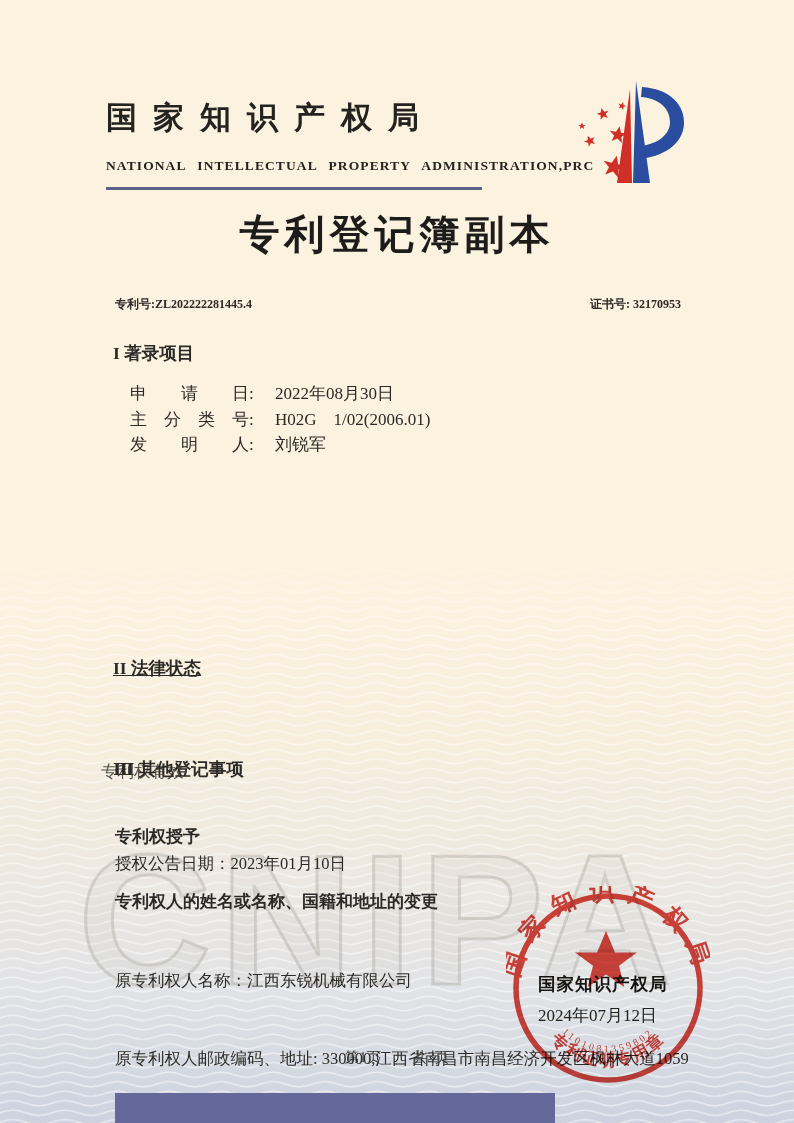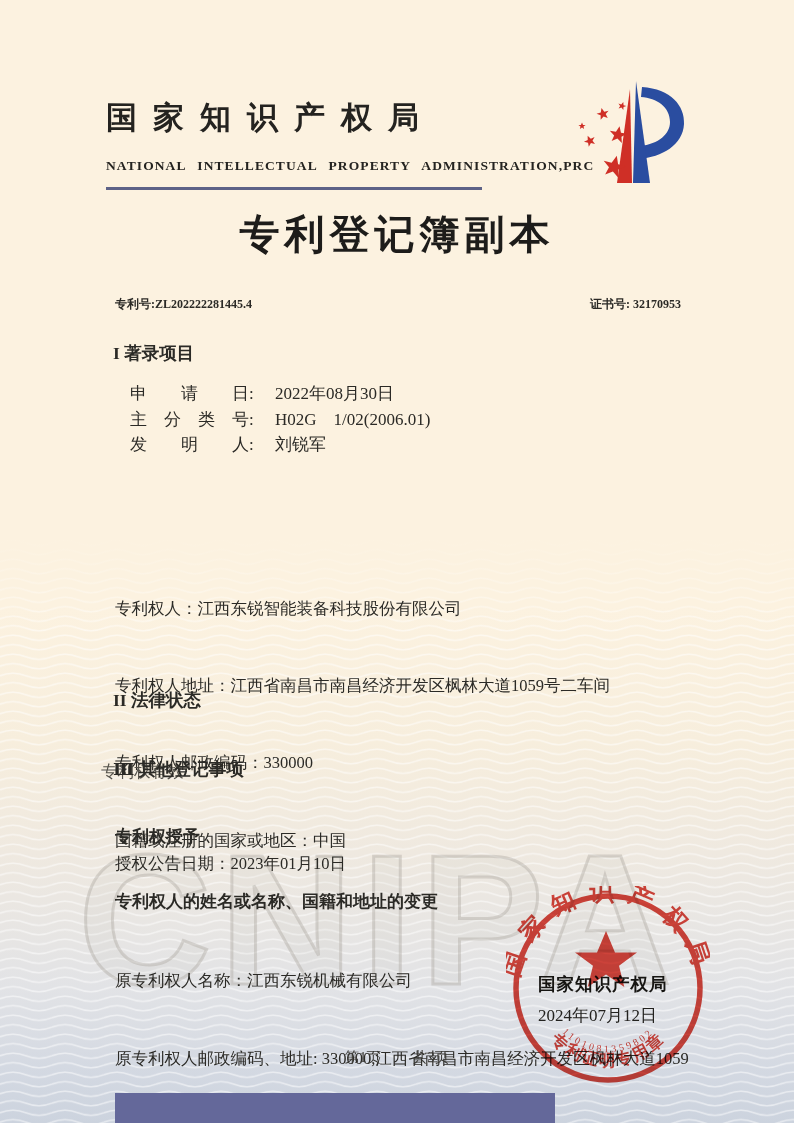--- a/index.html
+++ b/index.html
@@ -45,21 +45,21 @@
   }
 
   .num-row{
     position:absolute; left:115px; top:296px; width:566px; z-index:2;
     display:flex; justify-content:space-between;
     font-size:12px; font-weight:bold; white-space:pre;
   }
 
   .s-head{ position:absolute; left:113px; z-index:2; font-size:17.5px; font-weight:bold; white-space:pre; }
   .s1-head{ top:341px; }
-  .s2-head{ top:688px; }
+  .s2-head{ top:656px;text-decoration:underline; }
   .s3-head{ top:757px; }
   .grant-title{ position:absolute; left:115px; top:825px; z-index:2; font-size:17px; font-weight:bold; }
   .change-title{ position:absolute; left:115px; top:890px; z-index:2; font-size:17px; font-weight:bold;text-align:right; }
 
   .bib{ position:absolute; left:130px; top:381px; z-index:2; font-size:17px; line-height:25.5px; }
   .bib .lbl{ display:inline-block; min-width:130px; white-space:pre; }
   .bib .val{ white-space:pre; margin-left:15px; }
 
   .textblock{ position:absolute; z-index:2; font-size:16.5px; line-height:25.8px; white-space:pre; }
   .patentee{ left:115px; top:544px; }
@@ -136,26 +136,20 @@
       <span class="lbl">申　　请　　日:</span><span class="val">2022年08月30日</span>
     </div>
     <div class="row">
       <span class="lbl">主　分　类　号:</span><span class="val">H02G    1/02(2006.01)</span>
     </div>
     <div class="row">
       <span class="lbl">发　　明　　人:</span><span class="val">刘锐军</span>
     </div>
   </div>
 
-  <div class="textblock patentee">
-    <div>专利权人：江西东锐智能装备科技股份有限公司</div>
-    <div>专利权人地址：江西省南昌市南昌经济开发区枫林大道1059号二车间</div>
-    <div>专利权人邮政编码：330000</div>
-    <div>国籍或注册的国家或地区：中国</div>
-  </div>
 
   <div class="s-head s2-head">II 法律状态</div>
   <div class="textblock status">专利权有效</div>
 
   <div class="s-head s3-head">Ⅲ 其他登记事项</div>
 
   <div class="grant-title">专利权授予</div>
   <div class="textblock grant-line">授权公告日期：2023年01月10日</div>
 
   <div class="change-title">专利权人的姓名或名称、国籍和地址的变更</div>

